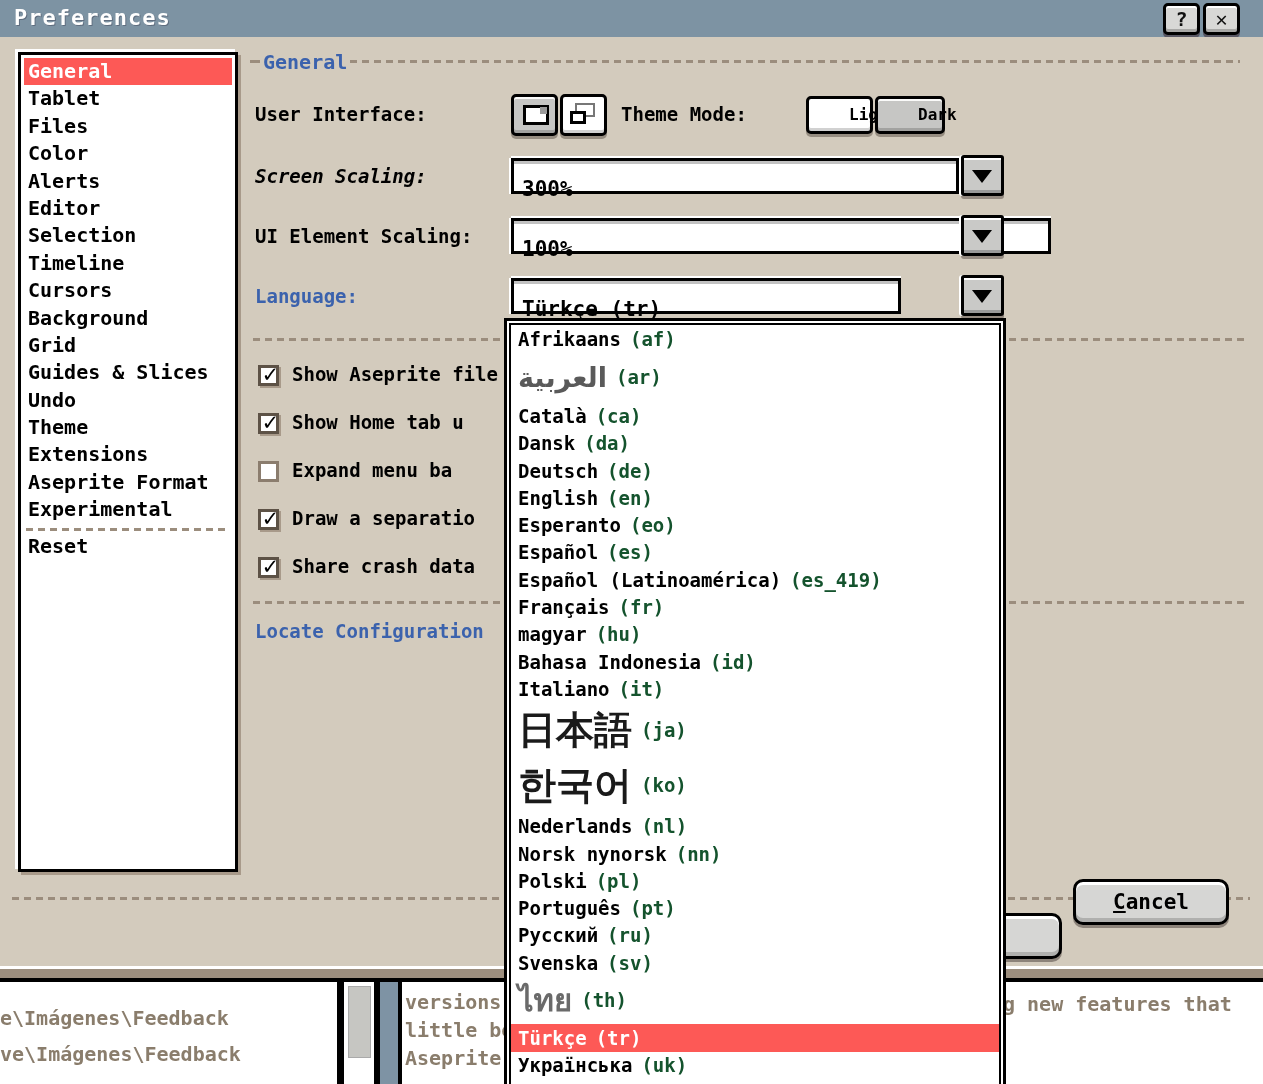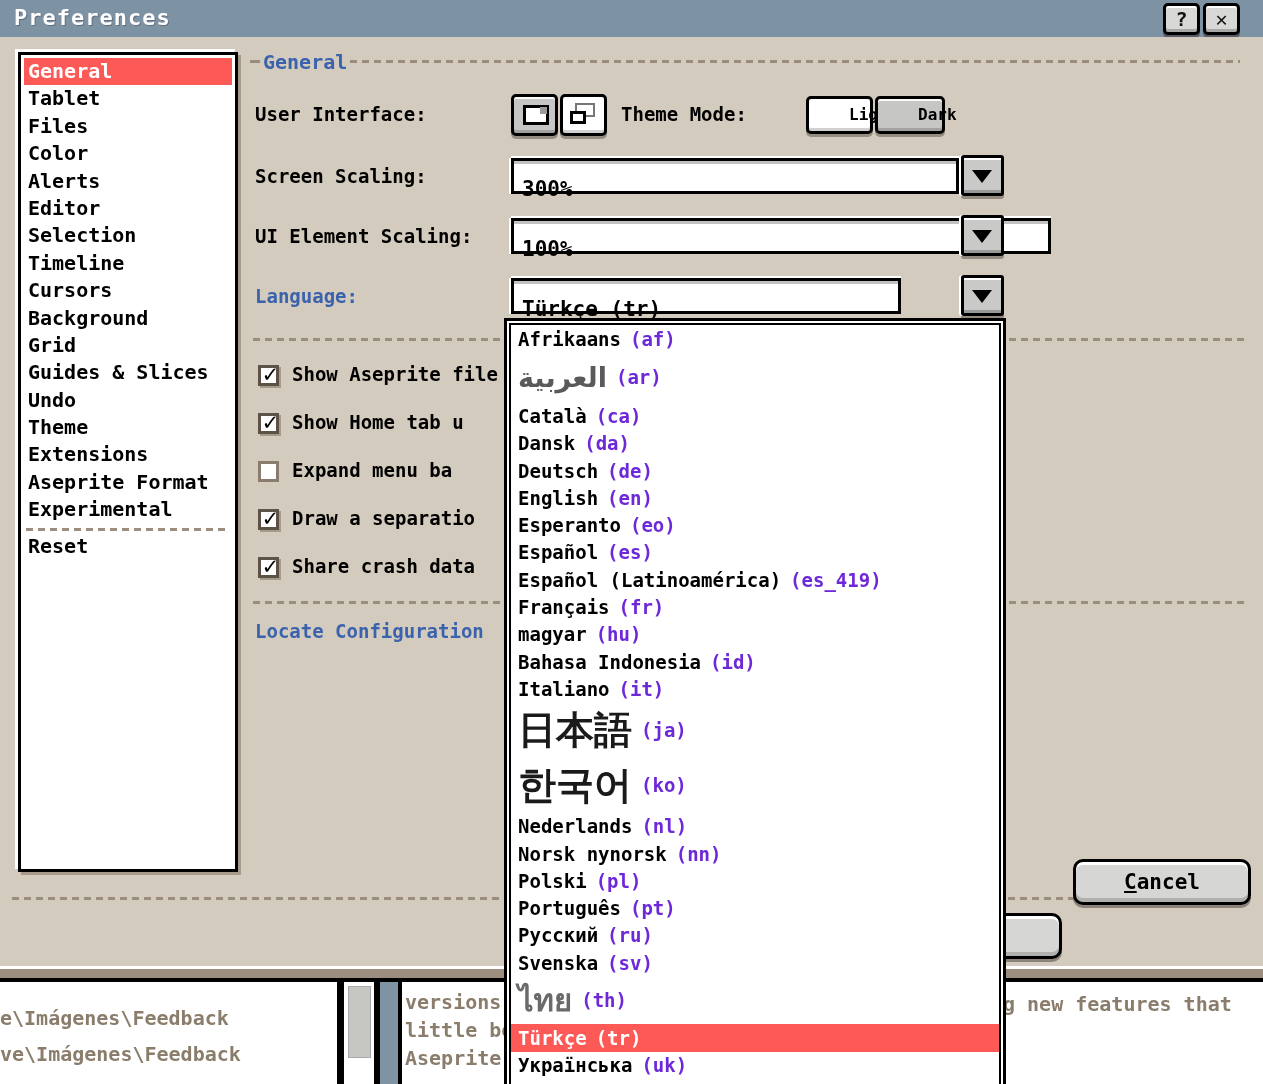--- a/index.html
+++ b/index.html
@@ -60,21 +60,21 @@
 
   .link { position:absolute; font-size:19px; color:#3b62ad; cursor:pointer; white-space:nowrap; }
 
   
   .big-btn { position:absolute; height:46px; background:#d6d6d4; border:3px solid #000; border-radius:10px; box-shadow:inset 0 3px 0 #fff, inset 0 -4px 0 #b0b0ae, 0 3px 0 rgba(70,60,55,.5); font-size:21px; color:#000; text-align:center; line-height:40px; cursor:pointer; }
   .big-btn .cap::first-letter { text-decoration:underline; }
 
   
   .dropdown { position:absolute; left:509px; top:323px; width:492px; height:926px; background:#fff; border:2px solid #000; box-shadow:0 0 0 2px #fff, 0 0 0 5px #000; overflow:hidden; z-index:50; }
   .dd-row { display:flex; align-items:center; gap:9px; padding-left:7px; height:27.3px; font-size:19px; color:#000; white-space:nowrap; cursor:pointer; }
-  .dd-row .code { font-size:19px; color:#6d28d9; }
+  .dd-row .code { font-size:19px; color:#14532d; }
   .dd-row.selected { background:#fd5956; }
   .dd-row.selected .name, .dd-row.selected .code { color:#fff; }
   .dd-row.arabic { height:50px; }
   .dd-row.arabic .name { font-size:27px; color:#5a5a5a; font-family:"DejaVu Sans", sans-serif; }
   .dd-row.cjk { height:55px; }
   .dd-row.cjk .name { font-size:38px; color:#1a1a1a; font-family:"DejaVu Sans", sans-serif; }
   .dd-row.thai { height:48px; }
   .dd-row.thai .name { font-size:31px; color:#6a6a6a; font-family:"DejaVu Sans", sans-serif; }
 
   
@@ -152,21 +152,21 @@
       <div class="win-icon-2b"></div>
     </div>
     <div class="lbl" style="left:621px; top:66px;">Theme Mode:</div>
     <div class="pbtn white" style="left:806px; top:59px; width:67px; height:38px;">
       <div class="cap">Light</div>
     </div>
     <div class="pbtn gray" style="left:875px; top:59px; width:70px; height:38px;">
       <div class="cap">Dark</div>
     </div>
 
-    <div class="lbl" style="left:255px; top:128px;">Screen Scaling:</div>
+    <div class="lbl" style="left:255px; top:128px;font-style:italic;">Screen Scaling:</div>
     <div class="combo-field" style="left:511px; top:121px; width:448px; height:36px;">
       <span>300%</span>
     </div>
     <div class="combo-btn" style="left:961px; top:118px;">
         <div class="tri"></div>
       </div>
 
     <div class="lbl" style="left:255px; top:188px;">UI Element Scaling:</div>
     <div class="combo-field" style="left:511px; top:181px; width:540px; height:36px;">
       <span>100%</span>
@@ -216,21 +216,21 @@
           </div>
           <div class="chk-lbl">Share crash data</div>
         </div>
       </div>
 
     <div class="link" style="left:255px; top:583px;">Locate Configuration</div>
 
     <div class="big-btn" style="left:940px; top:876px; width:122px;">
       <div class="cap"></div>
     </div>
-    <div class="big-btn" style="left:1073px; top:822px; width:178px;">
+    <div class="big-btn" style="left:1073px; top:842px; width:156px;">
       <div class="cap">Cancel</div>
     </div>
 
     <div class="dialog-bottom-edge"></div>
   </div>
 
   <div class="dropdown">
       <div class="dd-row">
         <span class="name">Afrikaans</span>
         <span class="code">(af)</span>

